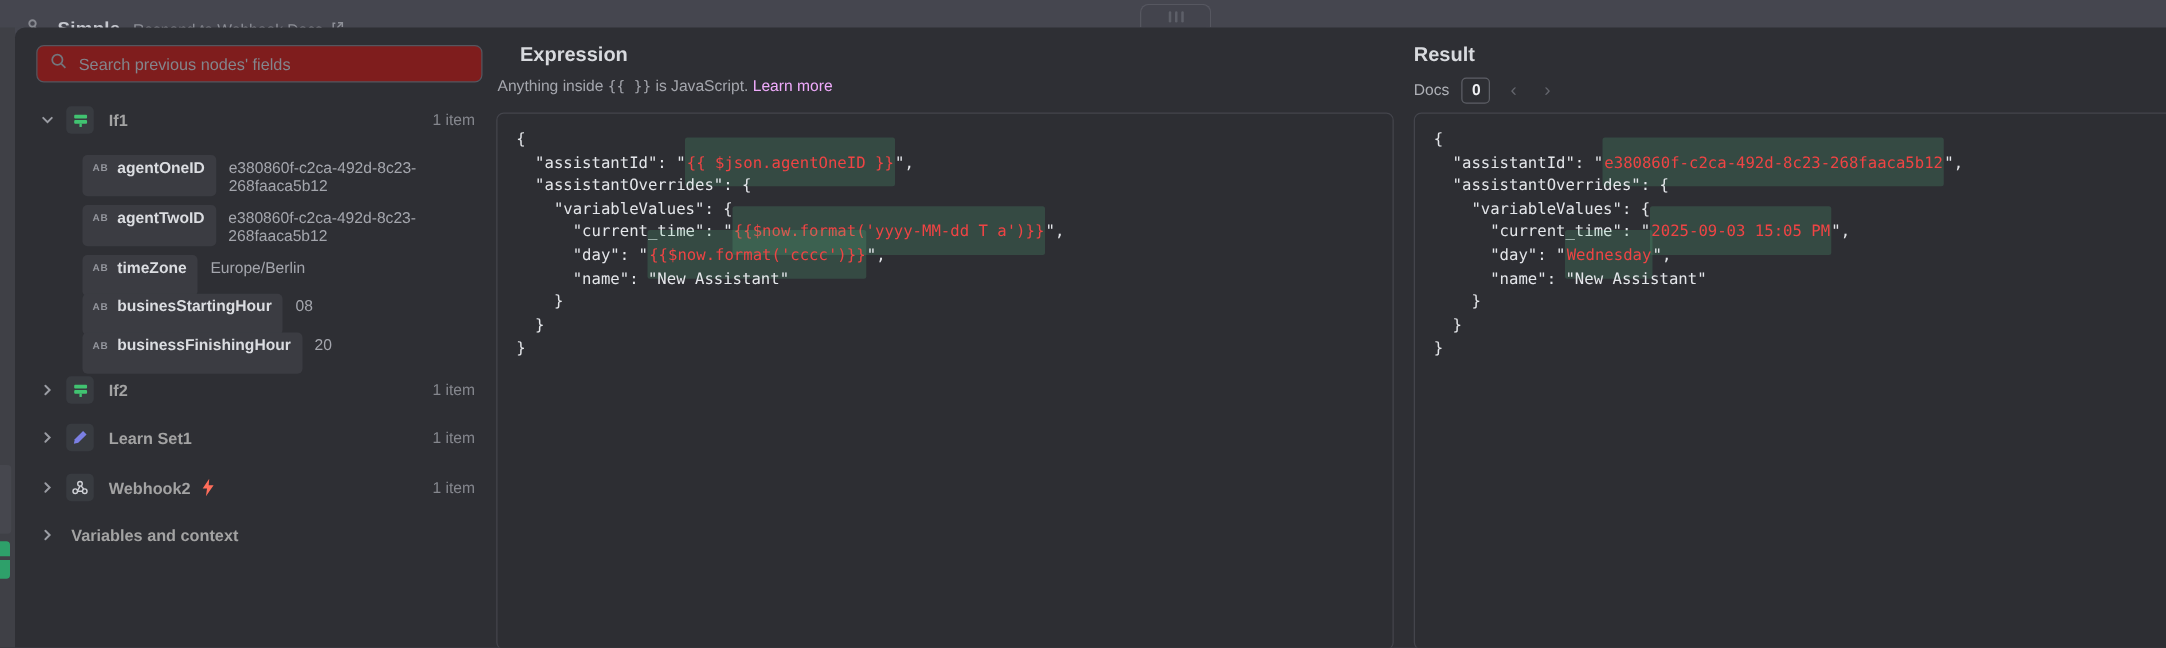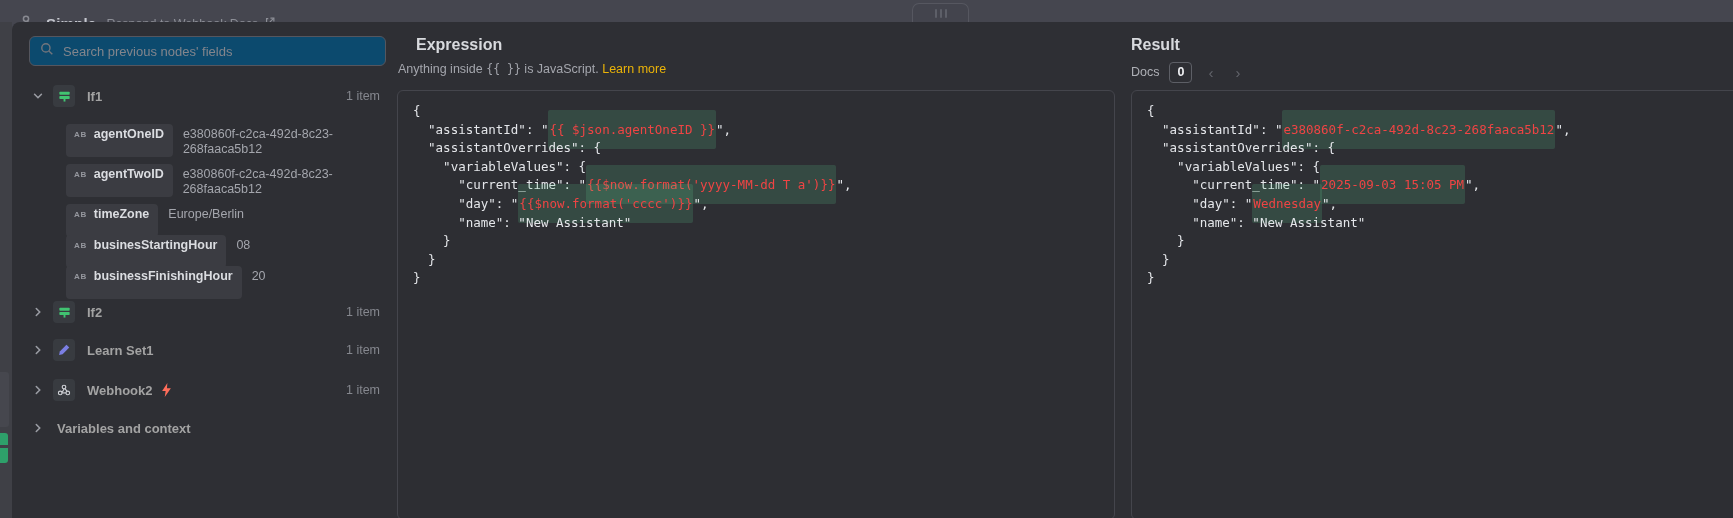--- a/index.html
+++ b/index.html
@@ -26,21 +26,21 @@
   
   .canvas-strip { position:absolute; left:0; top:22px; width:12px; height:496px; background:#3f4046; }
   .canvas-frag-grey { position:absolute; left:0; top:350px; width:9px; height:55px; background:#46474e; border-radius:0 3px 3px 0; }
   .canvas-frag-green { position:absolute; left:0; top:411px; width:8px; height:30px; background:#2ea06a; border-radius:0 3px 3px 0; }
   .canvas-frag-green:after { content:""; position:absolute; left:0; top:12px; width:8px; height:3px; background:#3f4046; }
   
   .modal { position:absolute; left:12px; top:22px; width:1721px; height:496px; background:#2e2f34; border-top-left-radius:8px; }
   
   .search-box {
     position:absolute; left:29px; top:36px; width:357px; height:30px;
-    border:1px solid #55565e; border-radius:6px; background:#0c4a6e;
+    border:1px solid #55565e; border-radius:6px; background:#7f1d1d;
     display:flex; align-items:center; padding:0 10px; gap:9px;
   }
   .search-box input {
     flex:1; background:transparent; border:none; outline:none;
     font-family:"Liberation Sans",sans-serif; font-size:13px; color:#cfd1d6;
   }
   .search-box input::placeholder { color:#83858c; }
   
   .node-row { position:absolute; left:24px; width:356px; height:22px; padding-left:7px;
     display:flex; align-items:center; cursor:pointer; }
@@ -55,21 +55,21 @@
   .field-row { position:absolute; left:66px; display:flex; align-items:flex-start; }
   .pill { display:inline-flex; align-items:center; gap:7px; padding:3px 9px 16px 8px;
     background:#3b3c42; border-radius:4px; cursor:grab; }
   .pill .type-badge { font-size:8px; font-weight:700; color:#95979e; letter-spacing:.6px; }
   .pill .pill-name { font-size:12.5px; font-weight:700; color:#dbdde1; white-space:nowrap; }
   .field-value { margin-left:10px; margin-top:3px; font-size:12.5px; color:#a4a6ad; max-width:175px; line-height:15px; }
   
   .exp-title { position:absolute; left:416px; top:36px; font-size:16px; font-weight:700; color:#d8dade; }
   .exp-subtitle { position:absolute; left:398px; top:62px; font-size:12.5px; color:#a4a6ad; }
   .exp-subtitle .mono { font-family:"DejaVu Sans Mono",monospace; font-size:11.5px; }
-  .learn-more { color:#eab308; cursor:pointer;text-align:right; }
+  .learn-more { color:#f0abfc; cursor:pointer;text-align:right; }
   .code-box { position:absolute; top:90px; border:1px solid #44454c; border-radius:6px; background:#2d2e33; }
   .code-box.expression { left:397px; width:718px; height:430px; }
   .code-box.result { left:1131px; width:648px; height:430px; }
   .code-content { padding:11px 0 0 15px; }
   .code-line { font-family:"DejaVu Sans Mono",monospace; font-size:12.5px; line-height:18.6px;
     white-space:pre; color:#e4e6ea; }
   .seg:empty { display:none; }
   .hl { color:#ef4444; background:rgba(95,206,146,0.18); border-radius:2px; padding:12px 1px; }
   
   .result-title { position:absolute; left:1131px; top:36px; font-size:16px; font-weight:700; color:#d8dade; }

